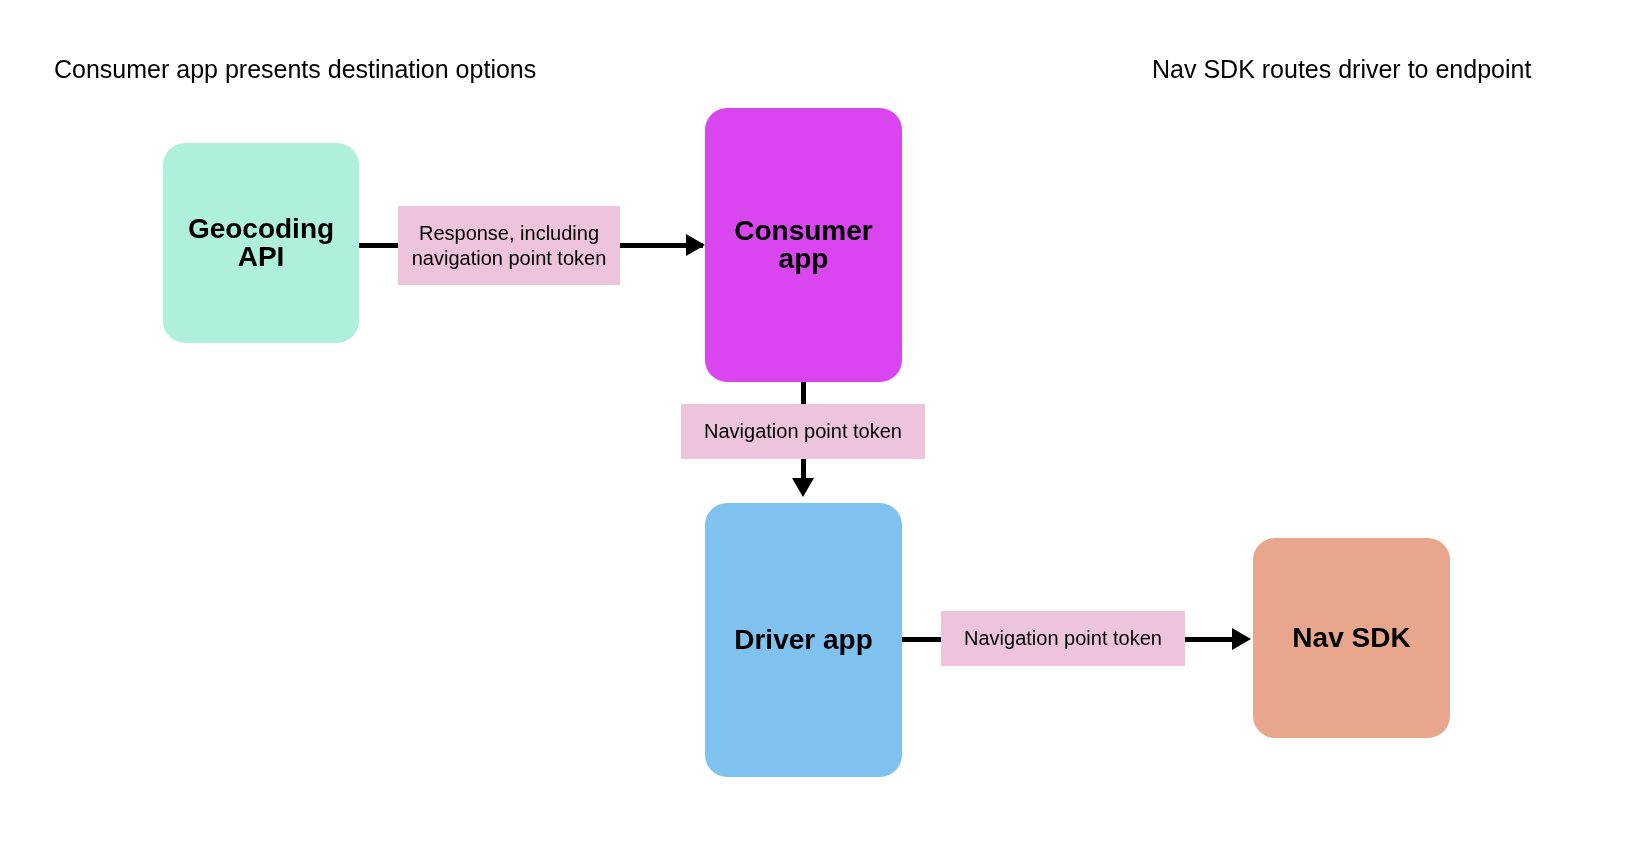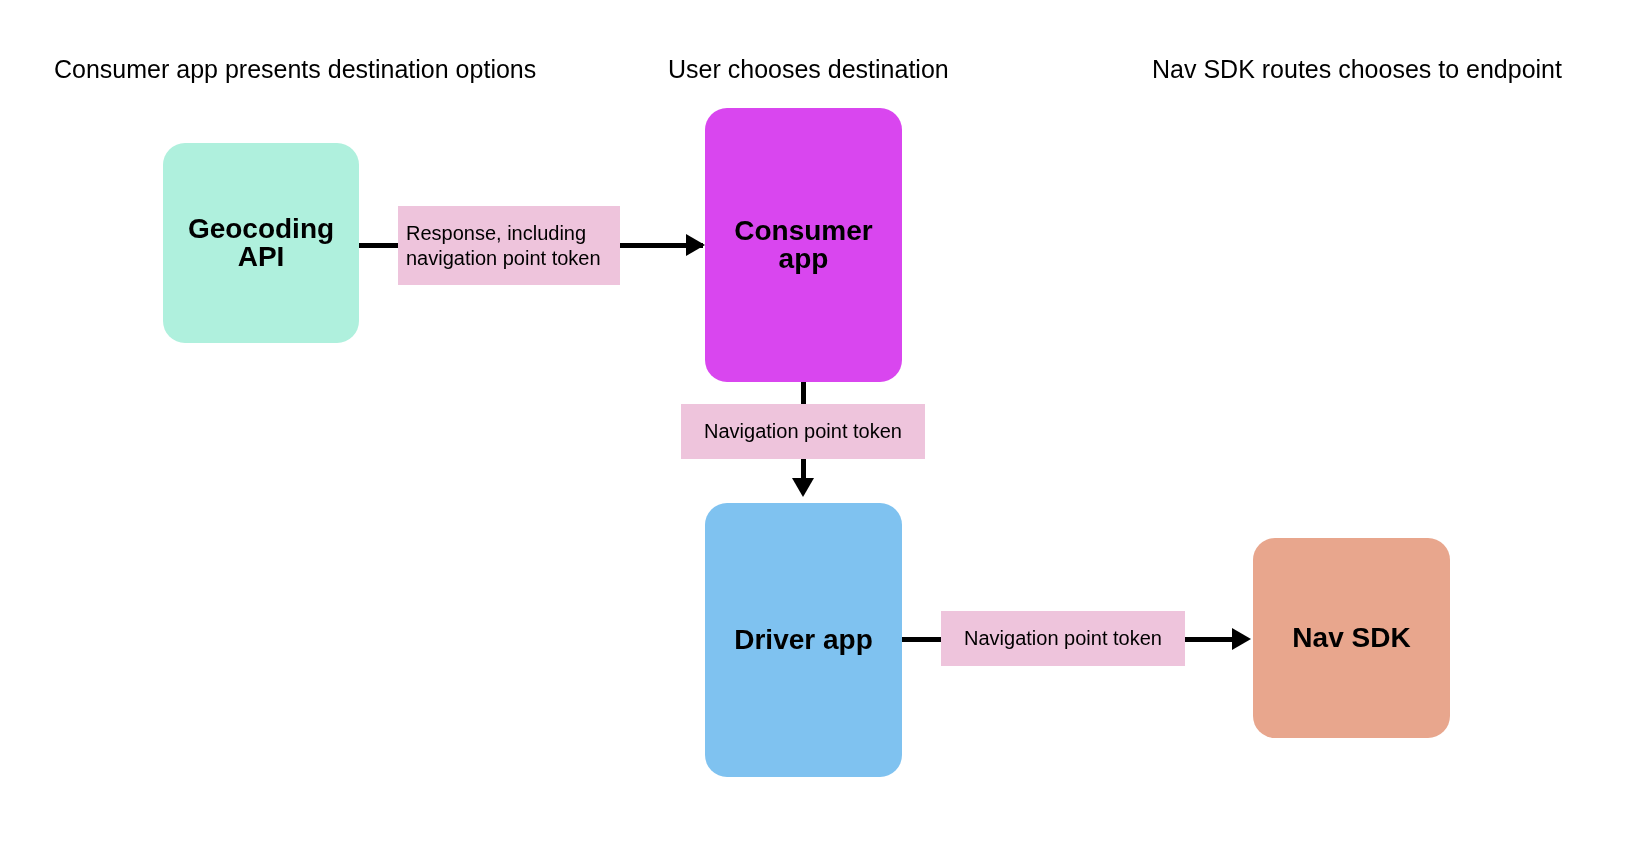--- a/index.html
+++ b/index.html
@@ -111,21 +111,21 @@
   .edge-label {
     position: absolute;
     background: #eec4dc;
     color: #000000;
     font-size: 20px;
     line-height: 25px;
     font-weight: 400;
     display: flex;
     align-items: center;
     justify-content: center;
-    text-align: left;
+    text-align: center;
     box-sizing: border-box;
   }
   #label-response {
     left: 398px; top: 206px;
     width: 222px; height: 79px;
     padding: 0 8px;
   }
   #label-nav-token-mid {
     left: 681px; top: 404px;
     width: 244px; height: 55px;
@@ -135,23 +135,22 @@
     width: 244px; height: 55px;
   }
 </style>
 </head>
 <body>
 
 <div id="canvas" style="background: rgb(255, 255, 255);">
 
   <div id="header-consumer" class="col-header">Consumer app presents destination options</div>
 
-  <div id="header-user" class="col-header">User chooses destination</div>
 
-  <div id="header-navsdk" class="col-header">Nav SDK routes chooses to endpoint</div>
+  <div id="header-navsdk" class="col-header">Nav SDK routes driver to endpoint</div>
 
   <div id="line-geo-consumer" class="conn conn-h"></div>
   <div id="head-geo-consumer" class="arrowhead arrow-right"></div>
 
   <div id="line-consumer-driver" class="conn conn-v"></div>
   <div id="head-consumer-driver" class="arrowhead arrow-down"></div>
 
   <div id="line-driver-navsdk" class="conn conn-h"></div>
   <div id="head-driver-navsdk" class="arrowhead arrow-right"></div>
 

